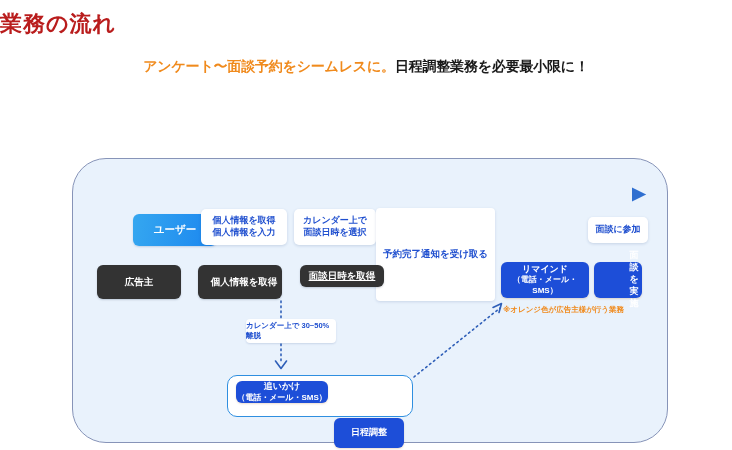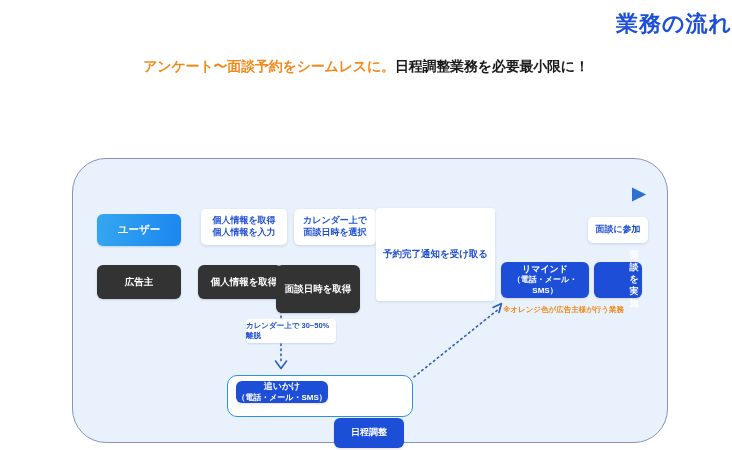--- a/index.html
+++ b/index.html
@@ -8,23 +8,23 @@
     background:#ffffff;
     font-family:"Liberation Sans","DejaVu Sans",sans-serif;
     overflow:hidden;
     position:relative;
   }
   .slide{position:absolute;inset:0;}
 
   
   .title{
     position:absolute;left:0;top:9px;width:732px;
-    text-align:right;
+    text-align:left;
     font-size:22px;font-weight:bold;
-    color:#1d4ed8;
+    color:#b91c1c;
     letter-spacing:1px;
   }
   .subtitle{
     position:absolute;left:0;top:58px;width:732px;
     text-align:center;
     font-size:14px;font-weight:bold;
     white-space:nowrap;
     letter-spacing:-0.2px;
   }
   .subtitle .orange{color:#f08a1c;}
@@ -48,20 +48,21 @@
     text-align:center;
     line-height:1.32;
   }
   .box .ln{display:block;}
 
   .box-blue{
     background:linear-gradient(100deg,#35a7f0 0%,#1b86ef 100%);
     color:#ffffff;border-radius:6px;
     font-size:10.5px;font-weight:bold;
     box-shadow:0 1px 2px rgba(20,60,120,.18);
+    margin-left:36px;
   }
   .box-dark{
     background:#333333;color:#ffffff;border-radius:6px;
     font-size:9.5px;font-weight:bold;
     box-shadow:0 1px 2px rgba(20,40,70,.20);
   }
   .box-white{
     background:#ffffff;color:#1f4fcf;border-radius:5px;
     font-size:9px;font-weight:bold;
     box-shadow:0 1px 3px rgba(40,70,130,.18);
@@ -79,21 +80,21 @@
   .small-line{font-size:8px;font-weight:bold;}
 
   
   #user-box      {left:97px; top:214px; width:84px; height:32px;}
   #advertiser-box{left:97px; top:265px; width:84px; height:34px;}
 
   #survey-box    {left:201px;top:209px; width:86px; height:36px;}
   #calendar-box  {left:294px;top:209px; width:82px; height:36px;}
 
   #get-info-box  {left:198px;top:265px; width:84px; height:34px;padding-left:8px;}
-  #get-dt-box    {left:276px;top:265px; width:84px; height:48px;}
+  #get-dt-box    {left:300px;top:265px; width:84px; height:22px;text-decoration:underline;}
 
   #notify-box    {left:376px;top:208px; width:119px; height:93px;text-align:center;}
 
   #join-box      {left:588px;top:217px; width:60px; height:26px;}
 
   #remind-box    {left:501px;top:262px; width:88px; height:36px;}
   #conduct-box   {left:594px;top:262px; width:48px; height:36px;padding-left:32px;}
 
   #churn-label   {left:246px;top:319px; width:90px; height:24px;
                   background:#ffffff;border-radius:4px;color:#1f4fcf;

